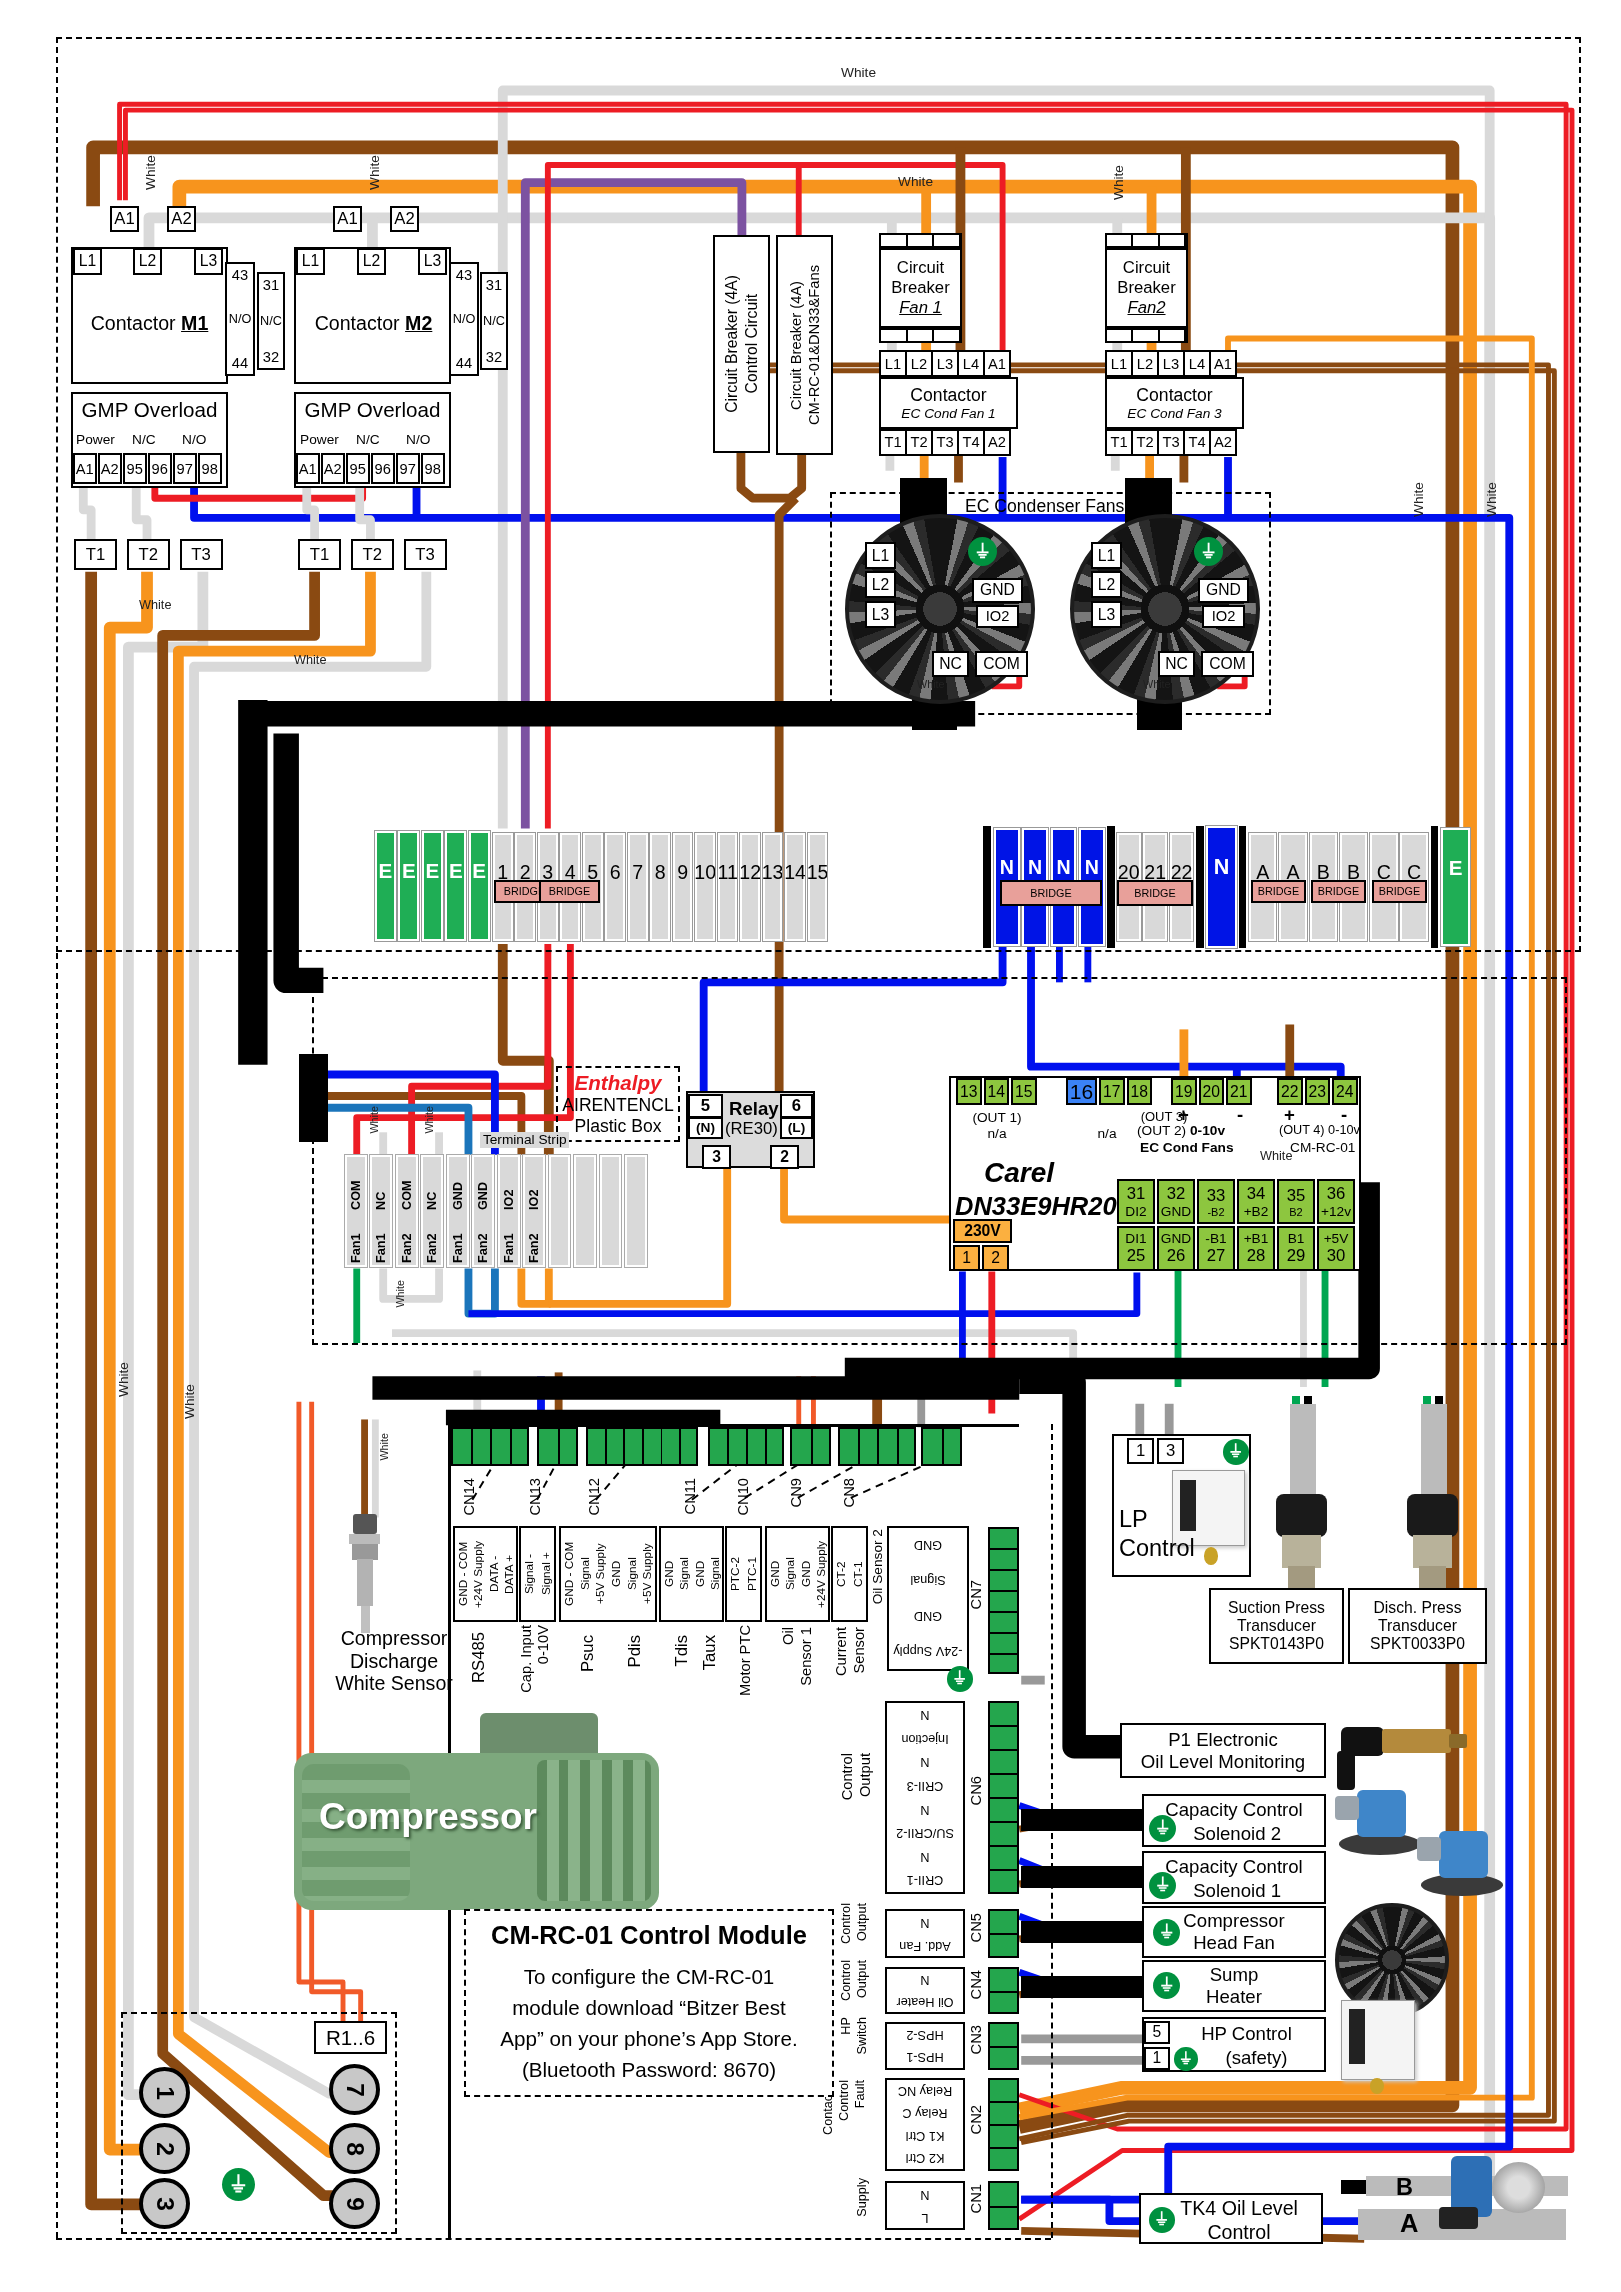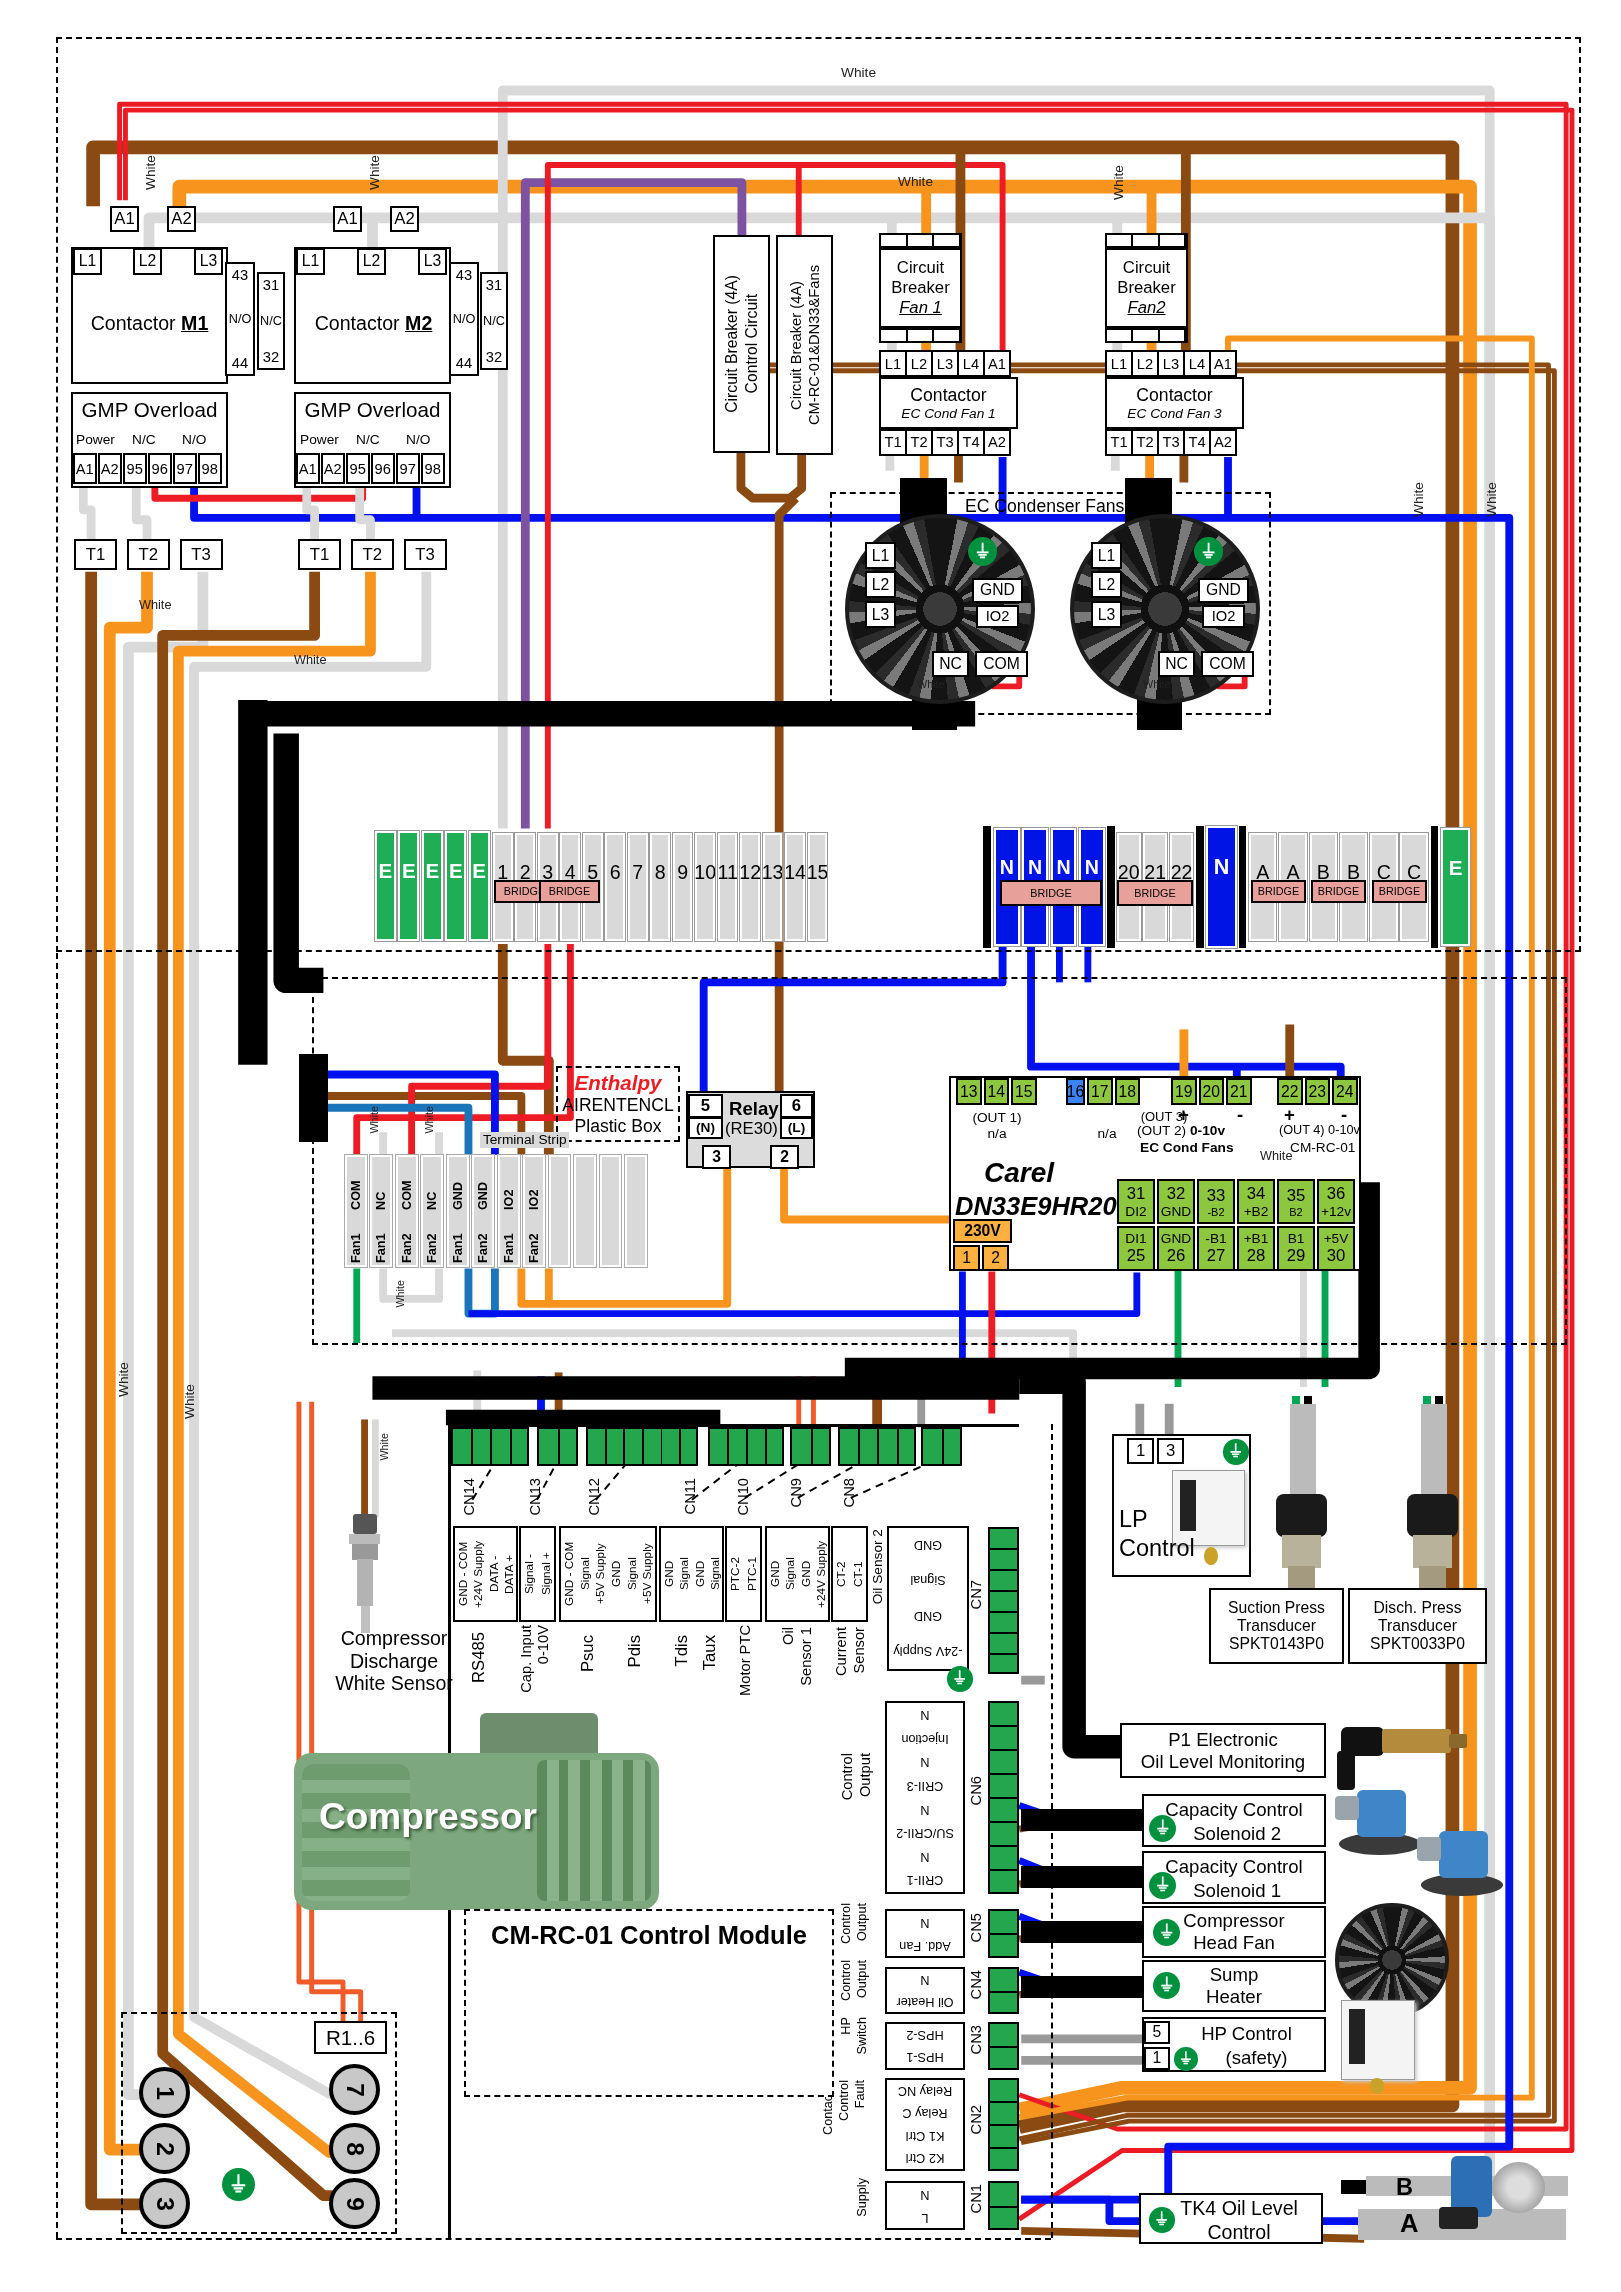--- a/index.html
+++ b/index.html
@@ -704,21 +704,21 @@
         <span>13</span>
       </div>
       <div class="cell" style="width:25.5px;height:27.4px;background:#8DC63F;font-size:15.7px">
         <span>14</span>
       </div>
       <div class="cell" style="width:25.5px;height:27.4px;background:#8DC63F;font-size:15.7px">
         <span>15</span>
       </div>
     </div>
 <div class="row" style="left:1066px;top:1078px;gap:2px;z-index:4">
-      <div class="cell" style="width:19px;height:27.4px;background:#3b82f6;font-size:16px">
+      <div class="cell" style="width:31px;height:27.4px;background:#3b82f6;font-size:21px">
         <span>16</span>
       </div>
       <div class="cell" style="width:25.5px;height:27.4px;background:#8DC63F;font-size:15.7px">
         <span>17</span>
       </div>
       <div class="cell" style="width:25.5px;height:27.4px;background:#8DC63F;font-size:15.7px">
         <span>18</span>
       </div>
     </div>
 <div class="row" style="left:1171px;top:1078px;gap:2px;z-index:4">
@@ -961,20 +961,23 @@
 <div class="t c" style="left:286px;top:1627px;width:216px;font-size:19.6px;flex-direction:column">
   <span>Compressor</span><span>Discharge</span><span>White Sensor</span>
 </div>
 <div class="nob" style="left:480px;top:1713px;width:118px;height:54px;background:#6d8e6d;border-radius:5.9px"></div>
 <div class="nob" style="left:294px;top:1753px;width:365px;height:157px;background:#7da87d;border-radius:17.6px"></div>
 <div class="nob" style="left:537px;top:1760px;width:114px;height:141px;background:repeating-linear-gradient(90deg,#5d8a5d 0 9.8px,#8ab38a 9.8px 21.6px);border-radius:7.8px"></div>
 <div class="nob" style="left:302px;top:1764px;width:108px;height:137px;background:repeating-linear-gradient(180deg,#6f9c6f 0 15.7px,#86b086 15.7px 29px);border-radius:11.8px"></div>
 <div class="t" style="left:319px;top:1796px;font-size:37px;font-weight:bold;color:#fff;text-shadow:2px 2px 2.9px #3a5a3a">Compressor</div>
 <div class="dash2" style="left:464px;top:1909px;width:370px;height:188px;background:#fff">
   <div class="t c" style="left:0;top:9.8px;width:100%;font-size:25.5px;font-weight:bold"><span>CM-RC-01 Control Module</span></div>
+  <div class="t c" style="left:0;top:51px;width:100%;font-size:20.6px;flex-direction:column;line-height:1.5">
+    <span>To configure the CM-RC-01</span><span>module download “Bitzer Best</span><span>App” on your phone’s App Store.</span><span>(Bluetooth Password: 8670)</span>
+  </div>
 </div>
 
 <div class="box" style="left:1112px;top:1434px;width:139px;height:143px"></div>
 <div class="cell abs" style="left:1127px;top:1438px;width:27.4px;height:25.5px;font-size:16.7px">
       <span>1</span>
     </div>
 <div class="cell abs" style="left:1157px;top:1438px;width:27.4px;height:25.5px;font-size:16.7px">
       <span>3</span>
     </div>
 <div class="gnd" style="left:1223px;top:1439px;width:25.5px;height:25.5px;font-size:16.7px">

